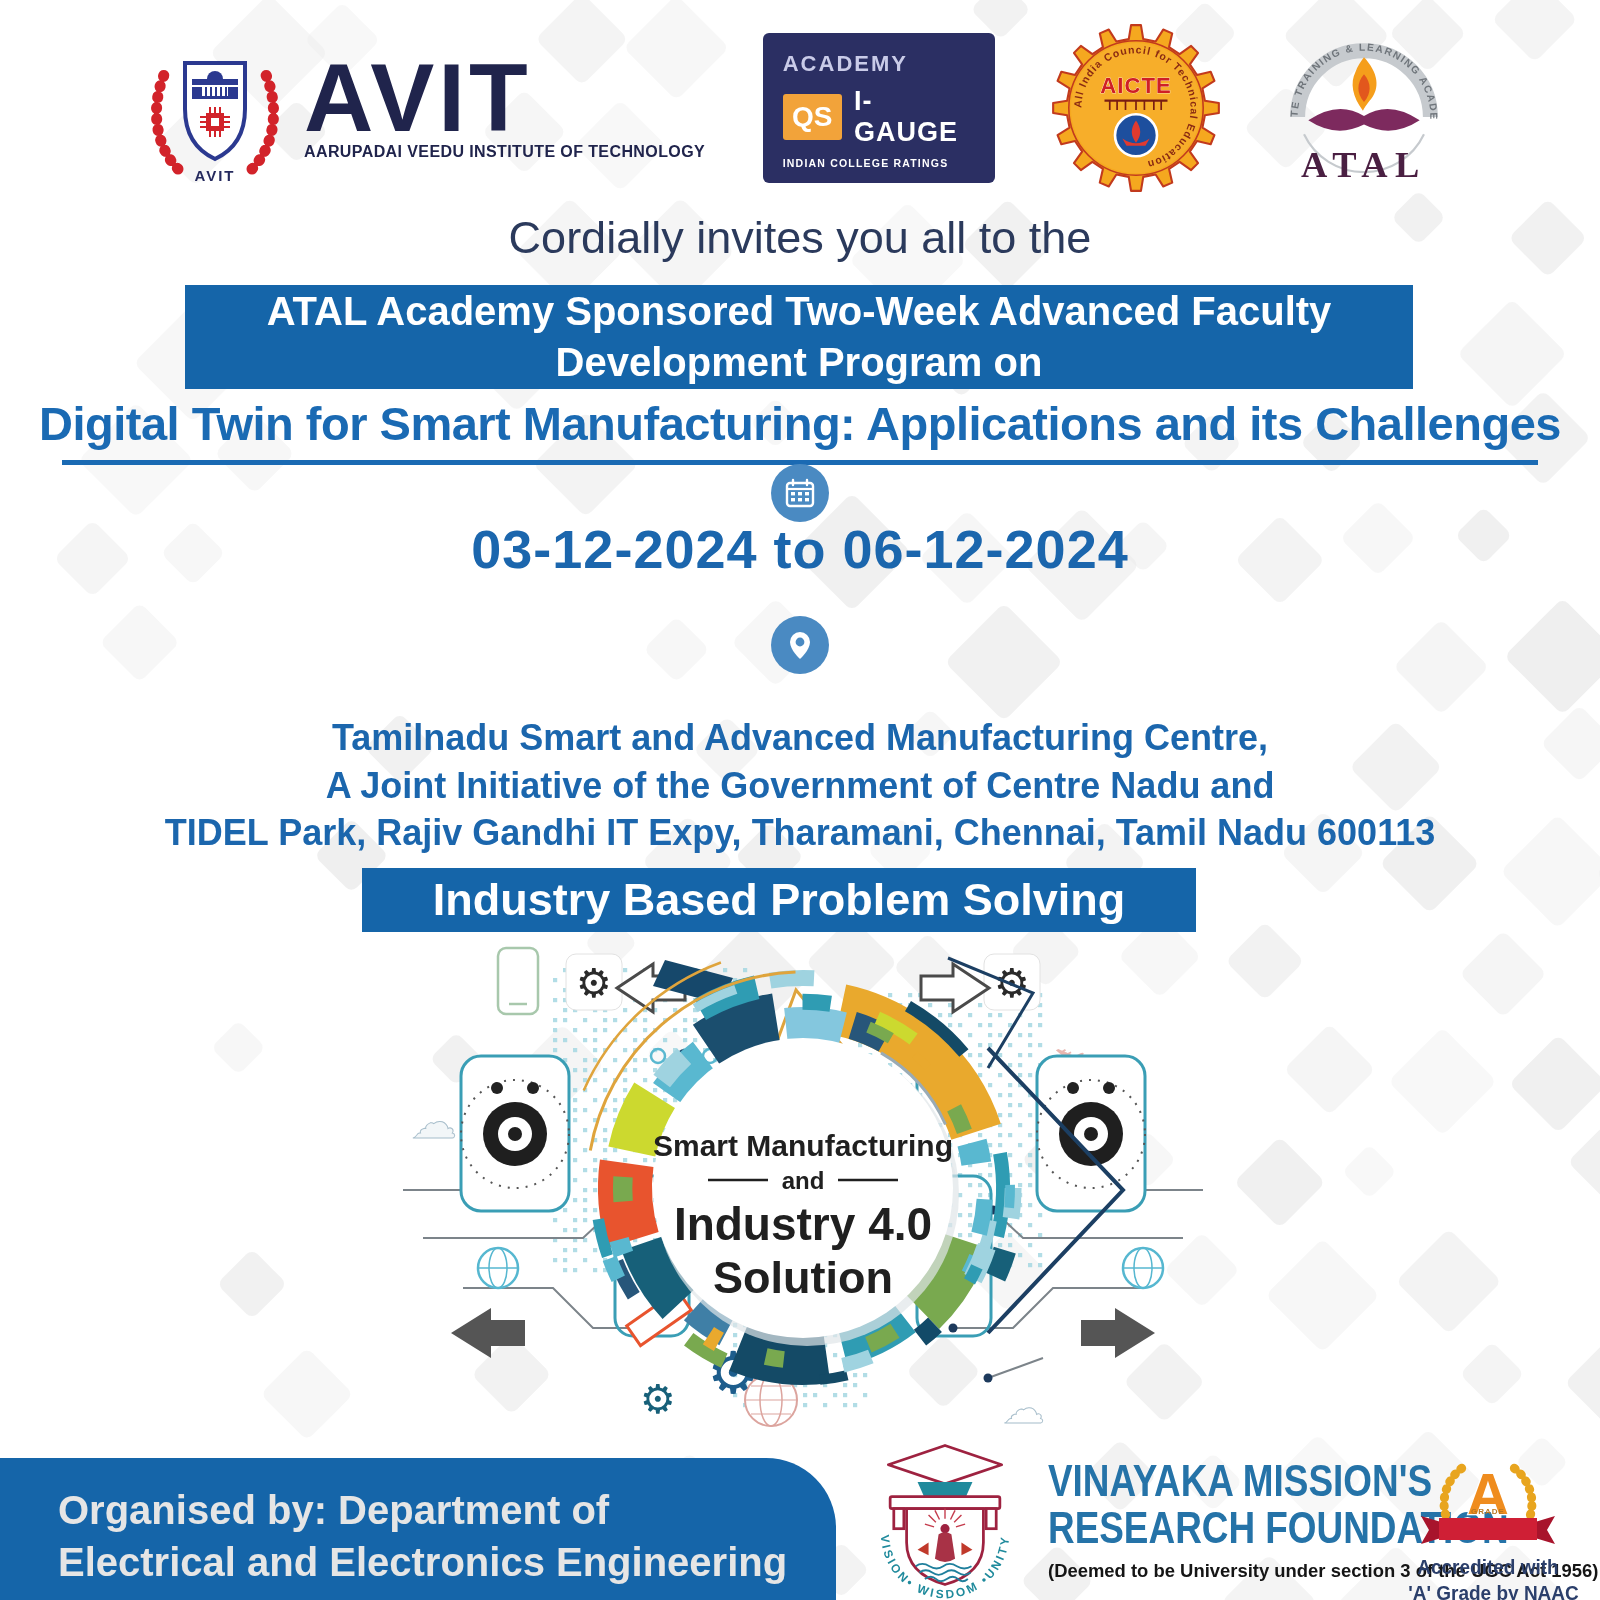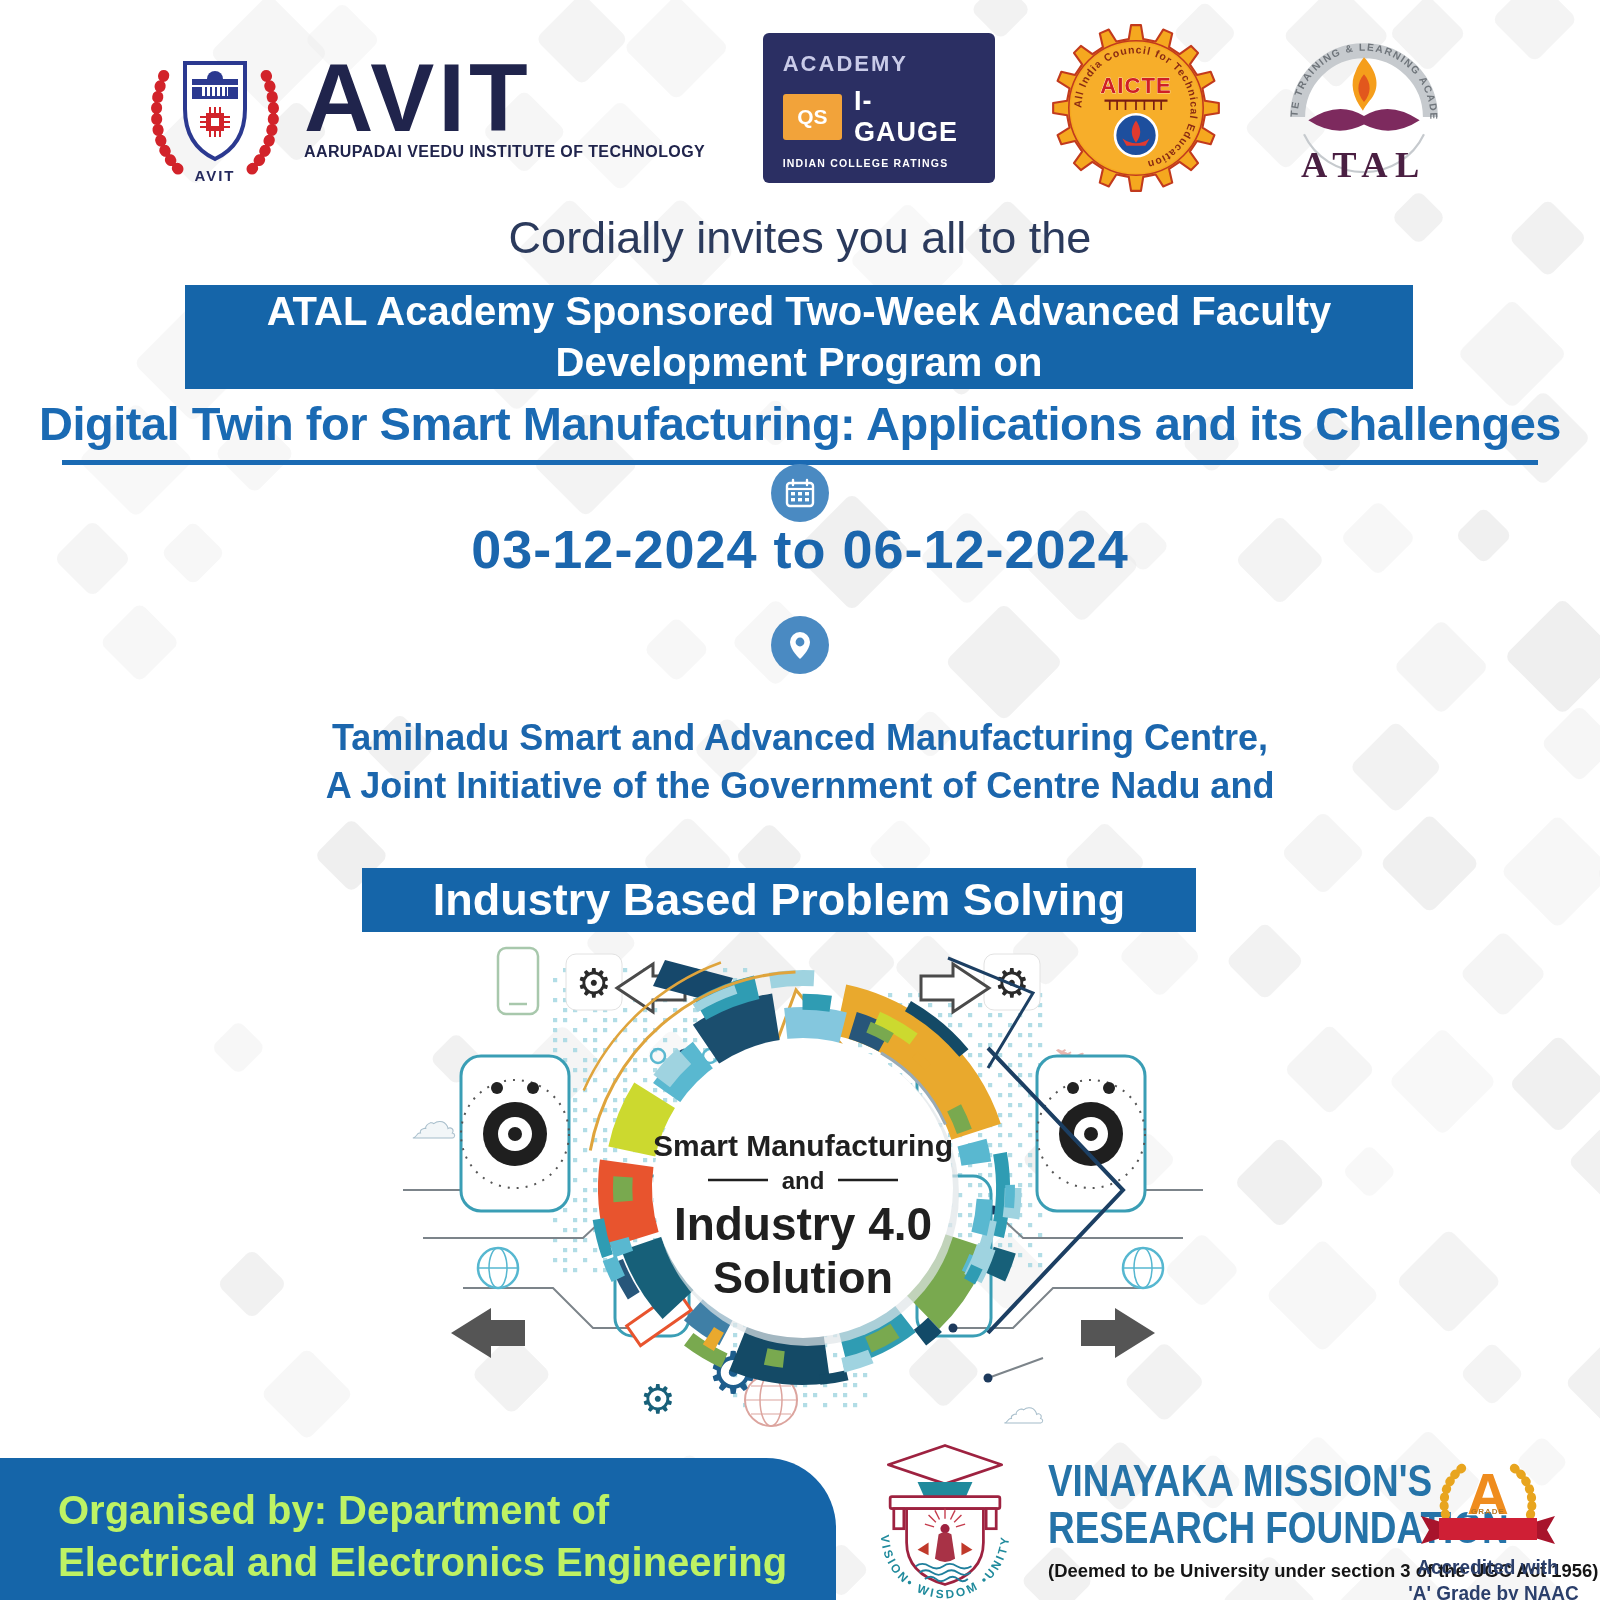--- a/index.html
+++ b/index.html
@@ -13,21 +13,21 @@
   .header{position:absolute;left:140px;right:150px;top:18px;height:180px;display:flex;
           align-items:center;justify-content:space-between;}
   .avit-group{display:flex;align-items:center;gap:14px;}
   .avit-word{font-size:96px;font-weight:800;color:#20244c;letter-spacing:4px;line-height:.9;}
   .avit-sub{font-size:16px;font-weight:700;color:#20244c;letter-spacing:.4px;margin-top:2px;}
   .qs-card{width:232px;height:150px;background:#2b2f63;border-radius:6px;box-sizing:border-box;
            padding:18px 20px 14px 20px;display:flex;flex-direction:column;justify-content:space-between;}
   .qs-tier{font-size:22px;font-weight:700;letter-spacing:2px;color:#c9cbe8;}
   .qs-row{display:flex;align-items:center;gap:12px;}
   .qs-box{width:60px;height:46px;background:#f2a33a;border-radius:3px;display:flex;
-          align-items:center;justify-content:center;font-size:21px;font-weight:800;color:#fff;}
+          align-items:center;justify-content:center;font-size:28px;font-weight:800;color:#fff;}
   .qs-prod{font-size:27px;font-weight:700;color:#fff;letter-spacing:1px;}
   .qs-cap{font-size:10.5px;font-weight:700;color:#fff;letter-spacing:1.2px;}
 
   
   .invite{position:absolute;top:212px;left:0;width:100%;text-align:center;
           font-size:45px;font-weight:400;color:#2b3a5c;}
   .prog-banner{position:absolute;left:185px;top:285px;width:1228px;height:104px;background:#1565a9;
                display:flex;align-items:center;justify-content:center;}
   .prog-banner div{max-width:1180px;text-align:center;color:#fff;font-size:40px;font-weight:700;line-height:1.28;}
   .title{position:absolute;top:396px;left:30px;width:1540px;text-align:center;
@@ -43,21 +43,21 @@
   .ibps{position:absolute;left:362px;top:868px;width:834px;height:64px;background:#1565a9;
         display:flex;align-items:center;justify-content:center;color:#fff;
         font-size:45px;font-weight:800;}
 
   
   .hero{position:absolute;left:403px;top:938px;width:800px;height:505px;}
 
   
   .org-panel{position:absolute;left:0;top:1458px;width:836px;height:142px;background:#1565a9;
              border-top-right-radius:70px;box-sizing:border-box;padding:26px 0 0 58px;}
-  .org-panel div{color:#bef264;font-size:40px;font-weight:700;line-height:1.3;white-space:nowrap;}
+  .org-panel div{color:#e5e5e5;font-size:40px;font-weight:700;line-height:1.3;white-space:nowrap;}
   .vmrf{position:absolute;left:852px;top:1440px;display:flex;align-items:flex-start;}
   .vmrf-text{margin-left:10px;margin-top:18px;}
   .vmrf-h{font-size:45px;font-weight:700;color:#2573a8;line-height:1.04;white-space:nowrap;
           transform:scaleX(.82);transform-origin:left top;letter-spacing:0;}
   .vmrf-sub{font-size:19px;font-weight:700;color:#151515;margin-top:8px;white-space:nowrap;
             transform:scaleX(.97);transform-origin:left top;}
   .naac{position:absolute;left:1404px;top:1450px;width:168px;text-align:center;}
   .naac-text{font-size:20px;font-weight:700;color:#2b3f6b;line-height:1.3;
              transform:scaleX(.95);transform-origin:center top;white-space:nowrap;}
 </style>
@@ -278,20 +278,21 @@
 
     <div class="icon-circle" style="top:616px;">
       <svg width="34" height="34" viewBox="0 0 34 34">
         <path d="M17,4 a10,10 0 0 1 10,10 c0,8 -10,17 -10,17 s-10,-9 -10,-17 a10,10 0 0 1 10,-10 Z" fill="#fff"></path>
         <circle cx="17" cy="14" r="4.4" fill="#4a8ac2"></circle>
       </svg>
     </div>
     <div class="venue">
       <div>Tamilnadu Smart and Advanced Manufacturing Centre,</div>
       <div>A Joint Initiative of the Government of Centre Nadu and</div>
+      <div>TIDEL Park, Rajiv Gandhi IT Expy, Tharamani, Chennai, Tamil Nadu 600113</div>
     </div>
 
     <div class="ibps">Industry Based Problem Solving</div>
 
     <div class="hero">
       <svg width="800" height="505" viewBox="0 0 800 505">
         <g id="halftone">
             <rect x="150" y="40" width="4.2" height="4.2" fill="#a4d7e2" opacity="0.85"></rect>
             <rect x="150" y="60" width="4.2" height="4.2" fill="#a4d7e2" opacity="0.85"></rect>
             <rect x="150" y="80" width="4.2" height="4.2" fill="#a4d7e2" opacity="0.85"></rect>

